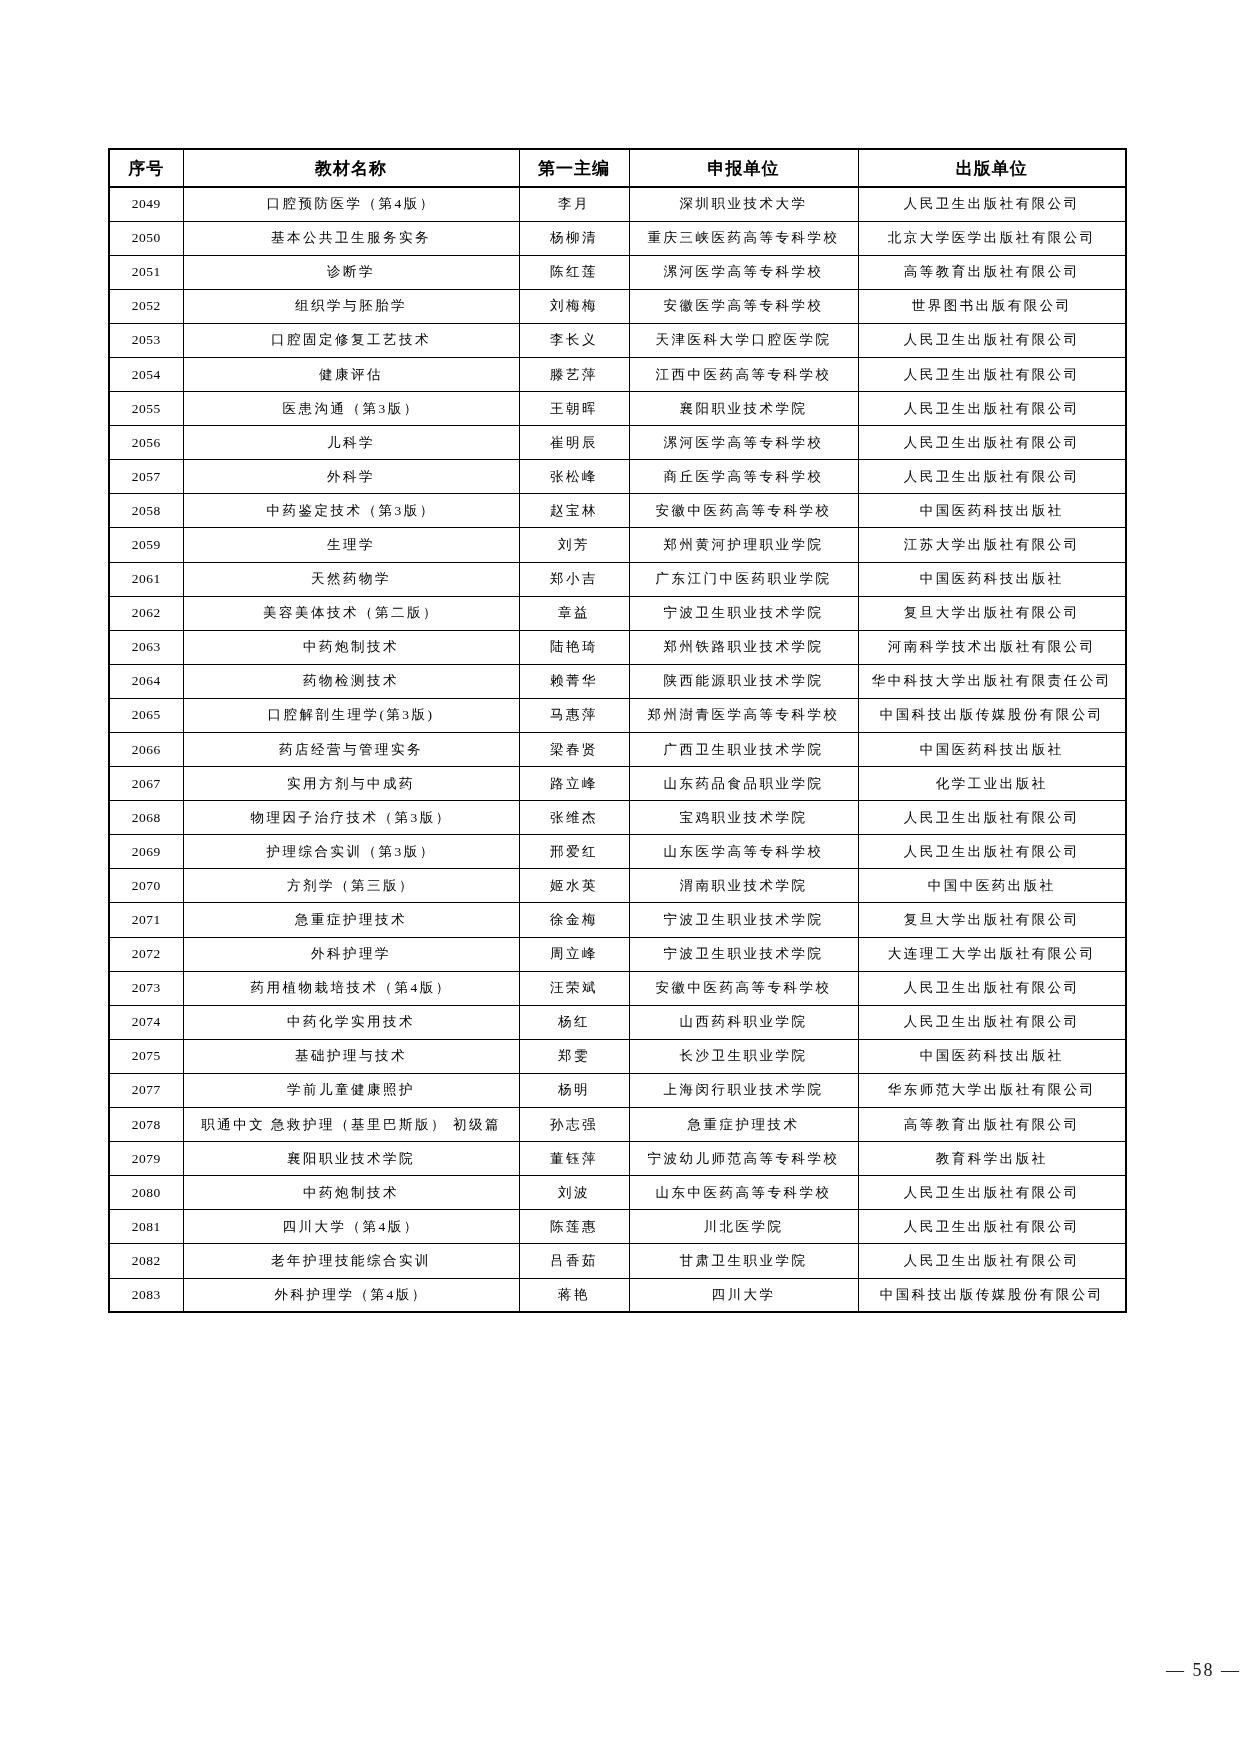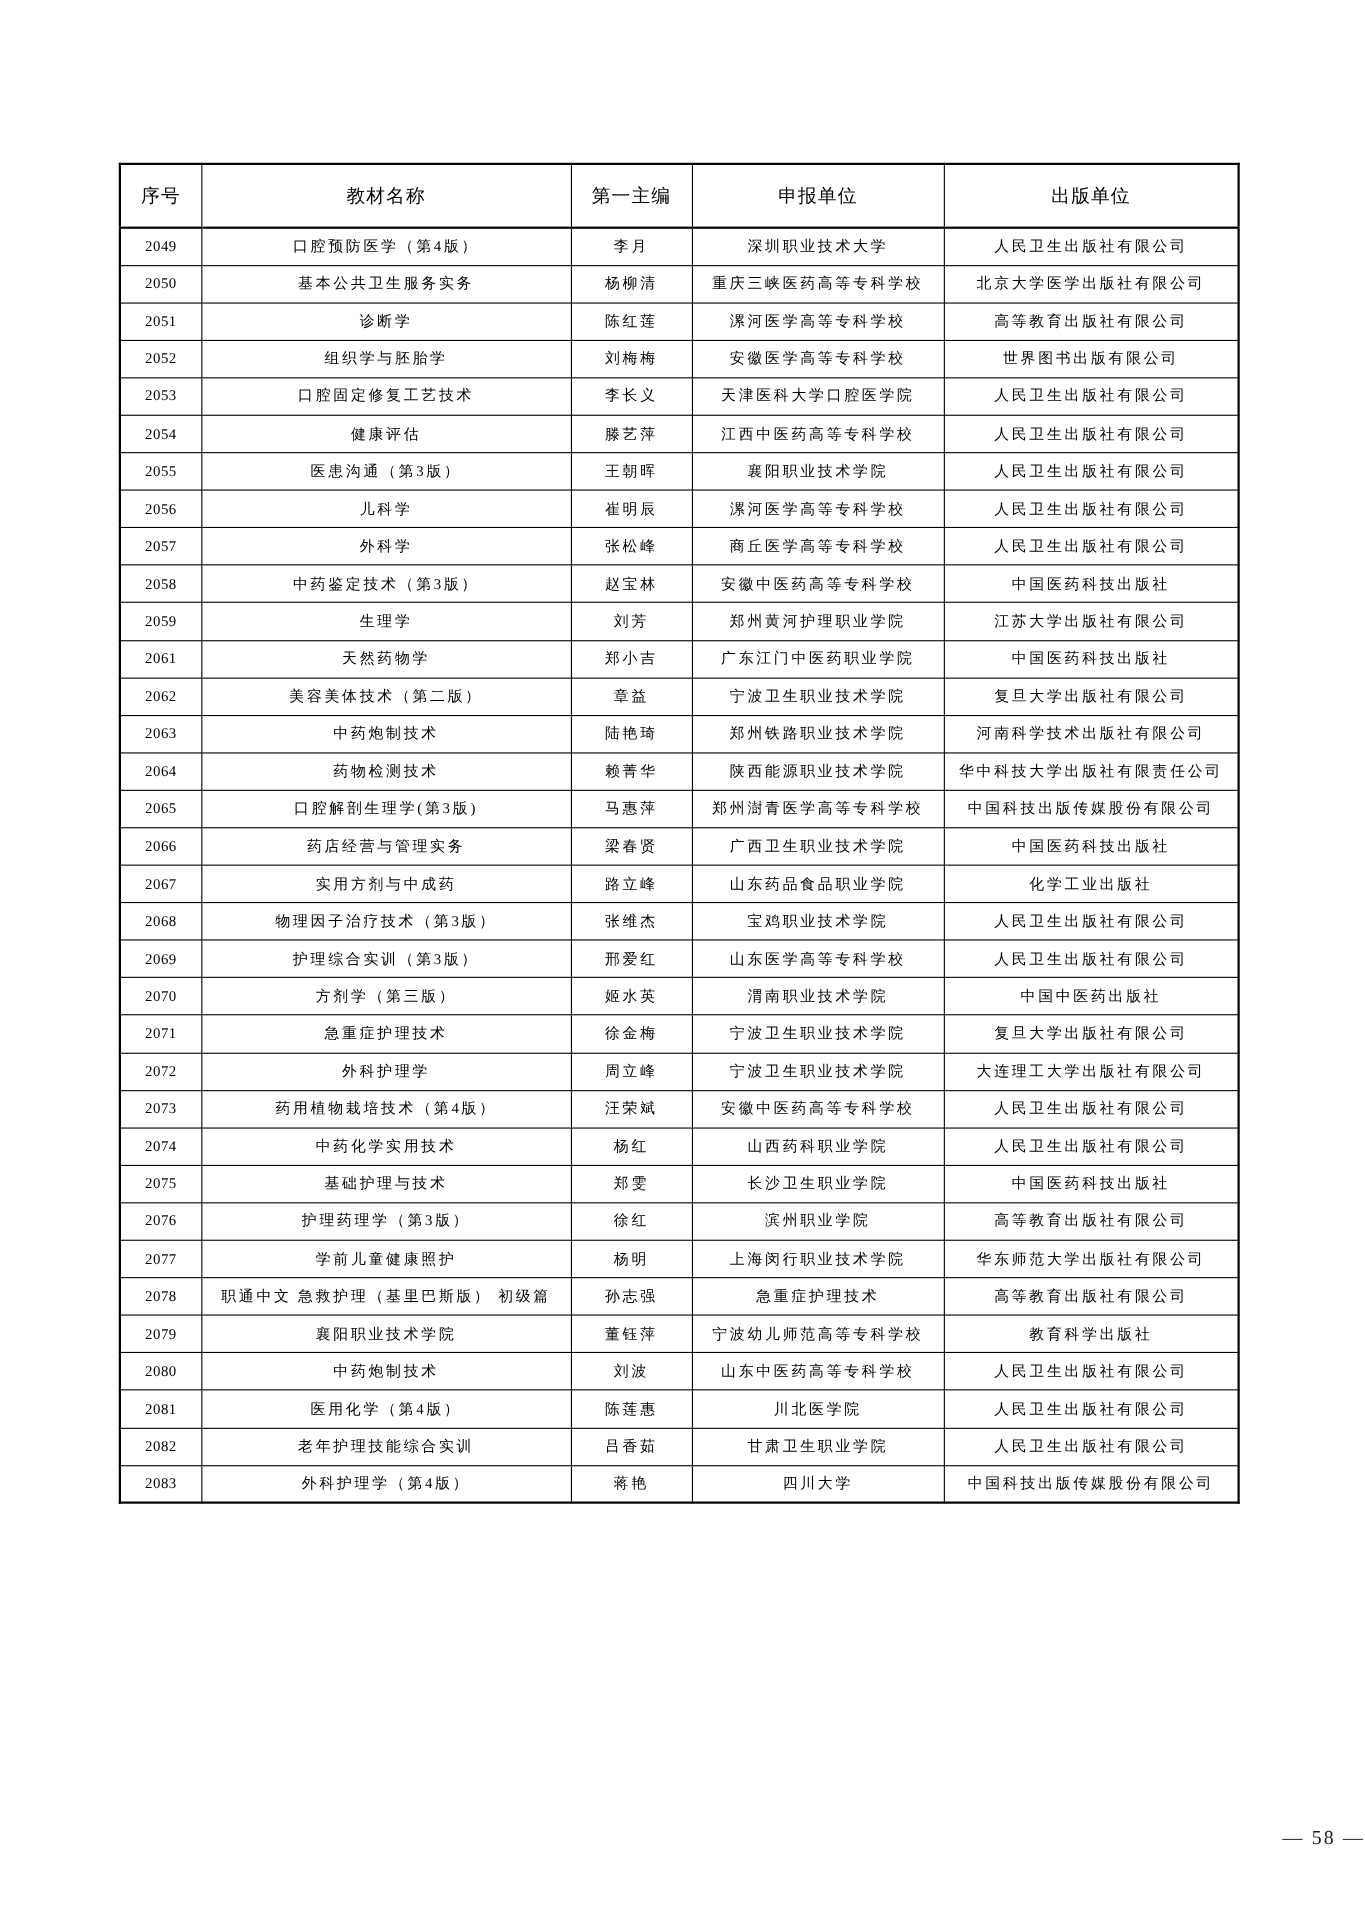--- a/index.html
+++ b/index.html
@@ -21,23 +21,23 @@
     border: 2px solid #000;
   }
   .doc-table th, .doc-table td {
     border: 1px solid #000;
     text-align: center;
     vertical-align: middle;
     overflow: hidden;
     white-space: nowrap;
   }
   .doc-table thead th {
-    height: 58px;
+    height: 38px;
     font-family: "Liberation Sans", "DejaVu Sans", sans-serif;
-    font-weight: normal;
+    font-weight: bold;
     font-size: 17px;
     letter-spacing: 1px;
     border-bottom: 2px solid #000;
   }
   .doc-table tbody td {
     height: 34.1px;
     font-size: 13.5px;
   }
   td.c-no {
     font-size: 14px;
@@ -280,27 +280,20 @@
   </tr>
 
   <tr>
     <td class="c-no">2075</td>
     <td class="cjk">基础护理与技术</td>
     <td class="cjk">郑雯</td>
     <td class="cjk">长沙卫生职业学院</td>
     <td class="cjk">中国医药科技出版社</td>
   </tr>
 
-  <tr>
-    <td class="c-no">2076</td>
-    <td class="cjk">护理药理学（第3版）</td>
-    <td class="cjk">徐红</td>
-    <td class="cjk">滨州职业学院</td>
-    <td class="cjk">高等教育出版社有限公司</td>
-  </tr>
 
   <tr>
     <td class="c-no">2077</td>
     <td class="cjk">学前儿童健康照护</td>
     <td class="cjk">杨明</td>
     <td class="cjk">上海闵行职业技术学院</td>
     <td class="cjk">华东师范大学出版社有限公司</td>
   </tr>
 
   <tr>
@@ -322,21 +315,21 @@
   <tr>
     <td class="c-no">2080</td>
     <td class="cjk">中药炮制技术</td>
     <td class="cjk">刘波</td>
     <td class="cjk">山东中医药高等专科学校</td>
     <td class="cjk">人民卫生出版社有限公司</td>
   </tr>
 
   <tr>
     <td class="c-no">2081</td>
-    <td class="cjk">医用化学（第4版）</td>
+    <td class="cjk">四川大学（第4版）</td>
     <td class="cjk">陈莲惠</td>
     <td class="cjk">川北医学院</td>
     <td class="cjk">人民卫生出版社有限公司</td>
   </tr>
 
   <tr>
     <td class="c-no">2082</td>
     <td class="cjk">老年护理技能综合实训</td>
     <td class="cjk">吕香茹</td>
     <td class="cjk">甘肃卫生职业学院</td>

